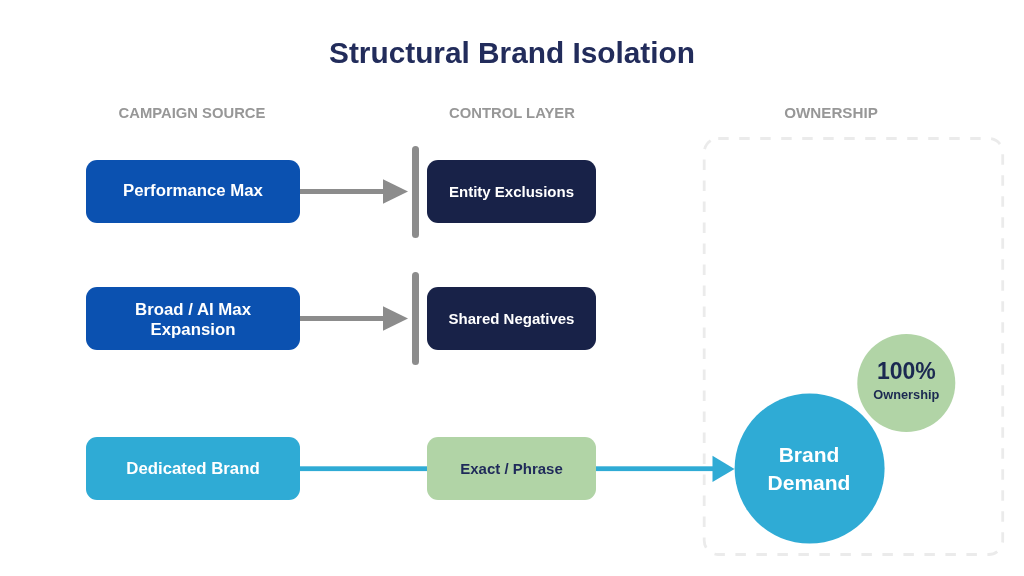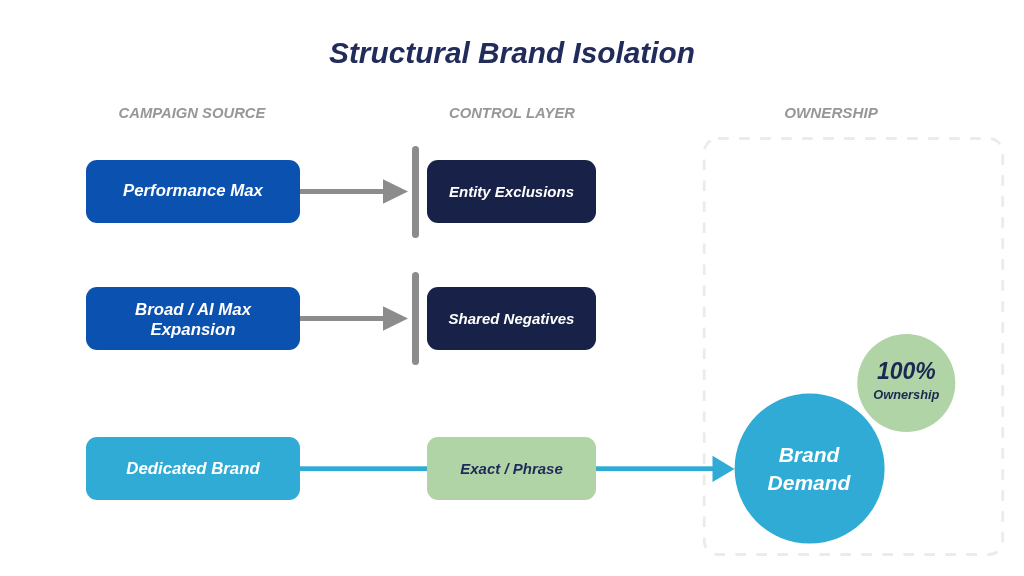--- a/index.html
+++ b/index.html
@@ -1,16 +1,16 @@
 <!DOCTYPE html>
 <html><head>
 <meta charset="utf-8">
 <style>
   html,body{margin:0;padding:0;background:#ffffff;}
-  #stage{position:relative;width:1024px;height:576px;background:#ffffff;overflow:hidden;font-style:italic;}
+  #stage{position:relative;width:1024px;height:576px;background:#ffffff;overflow:hidden;}
   svg text{font-family:"Liberation Sans",sans-serif;}
 </style>
 </head>
 <body>
 <div id="stage">
 <svg width="1024" height="576" viewBox="0 0 1024 576">
 
   <text x="512" y="62.5" font-size="29.8" font-weight="bold" fill="#222C5B" text-anchor="middle">Structural Brand Isolation</text>
 
   <text x="192" y="117.9" font-size="14.8" font-weight="bold" fill="#979797" text-anchor="middle">CAMPAIGN SOURCE</text>

